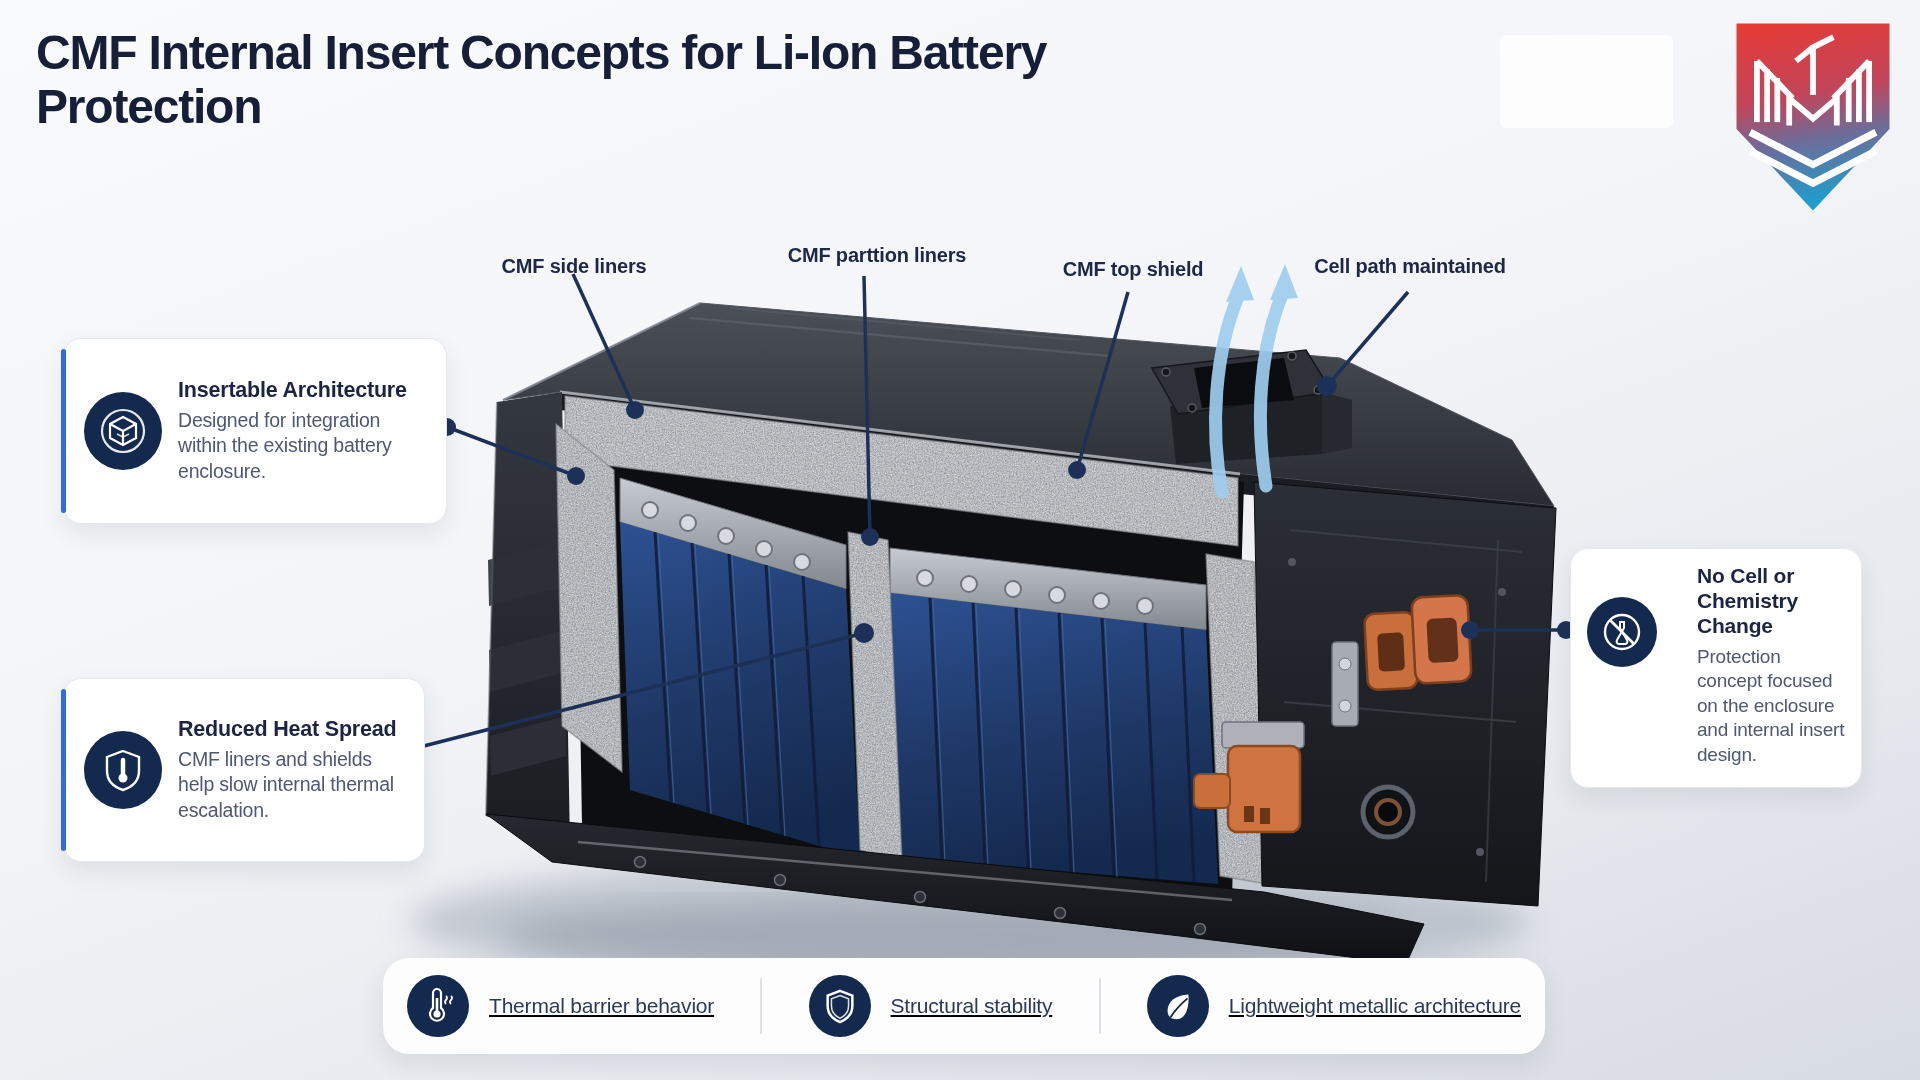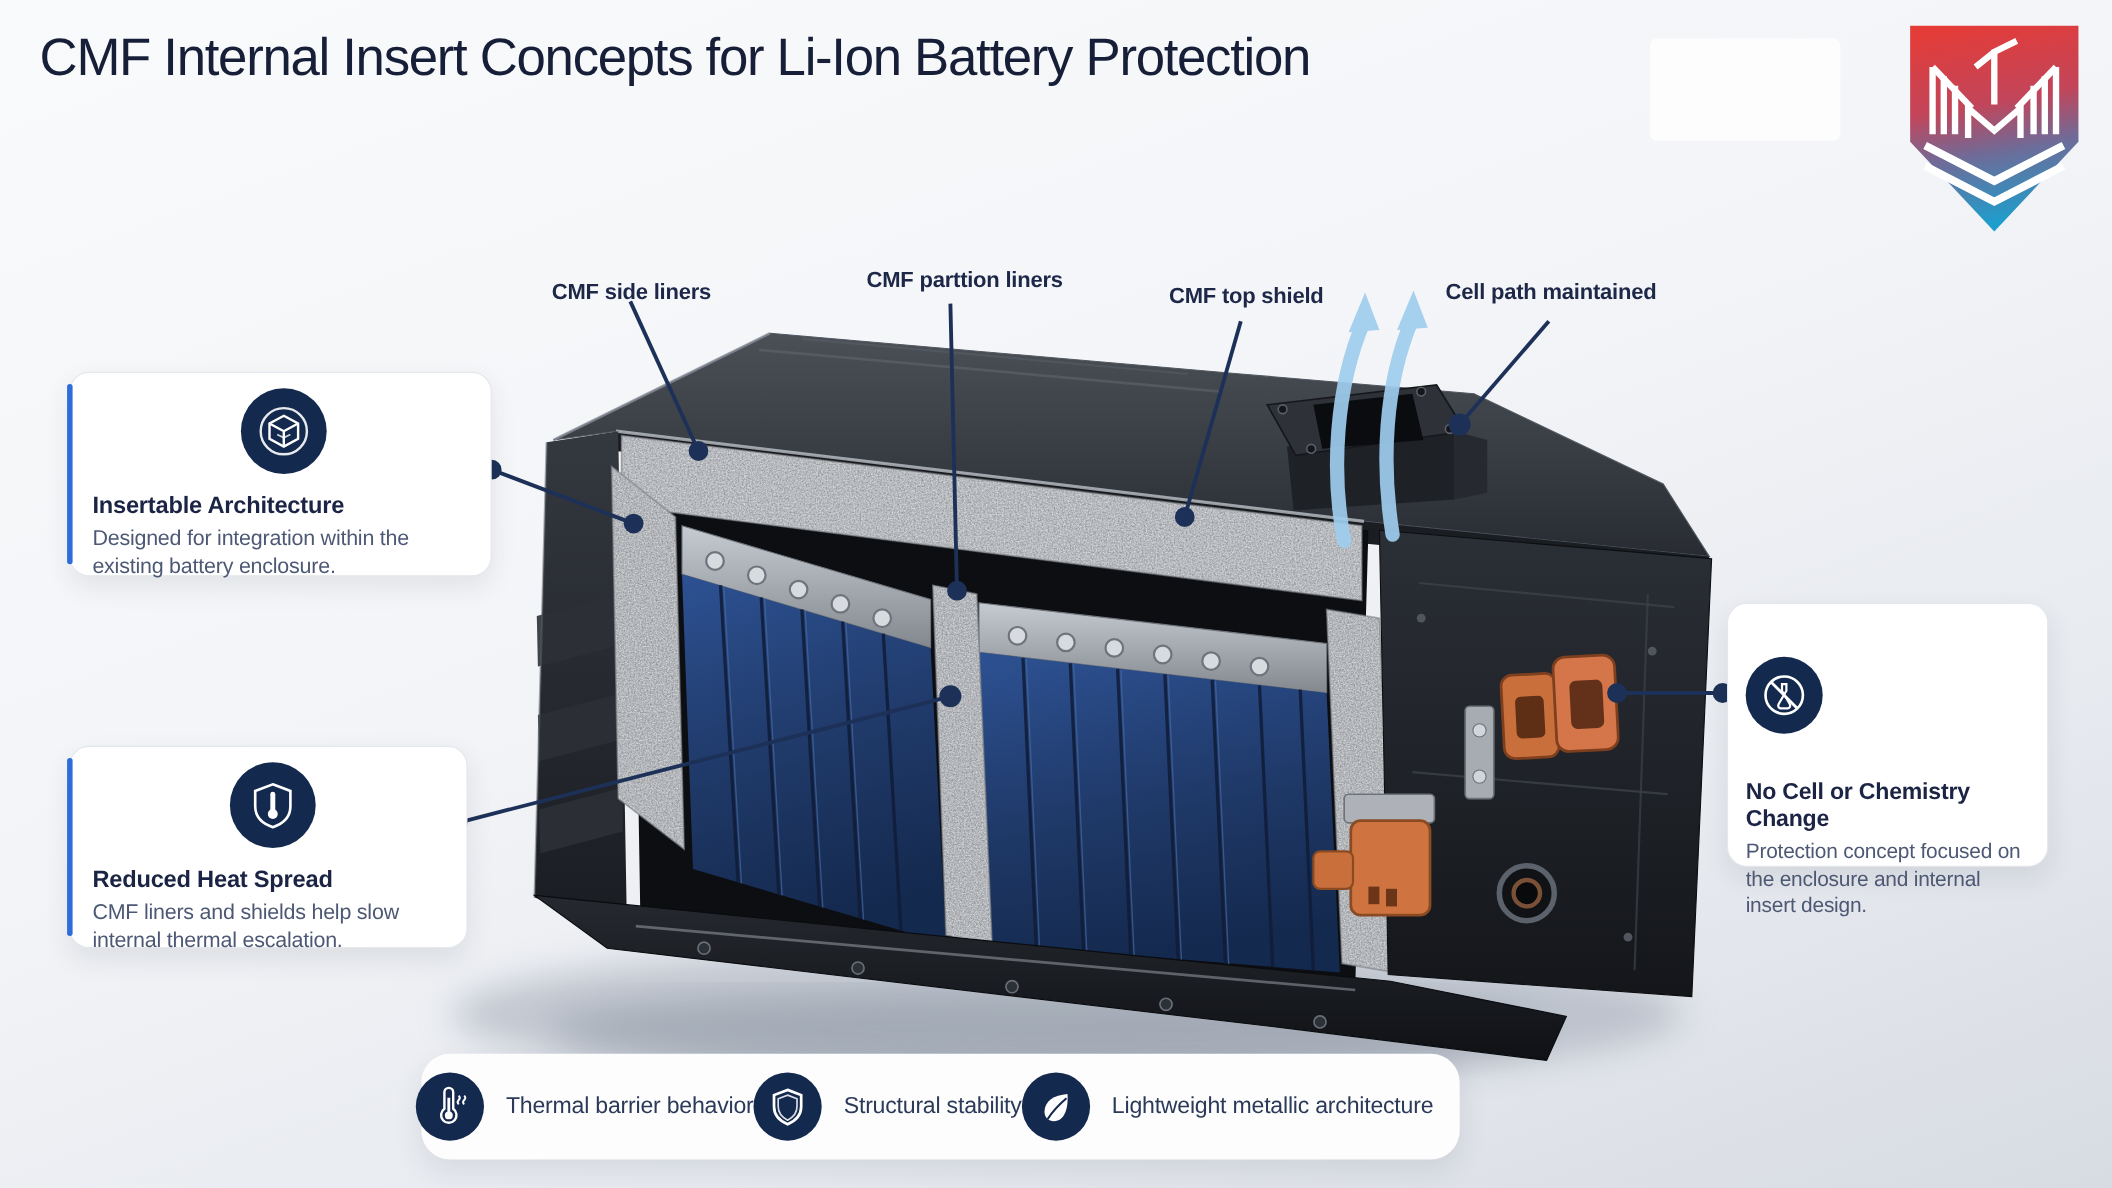--- a/index.html
+++ b/index.html
@@ -4,63 +4,63 @@
 <style>
   html,body{margin:0;padding:0;}
   .page{
     position:relative;width:1920px;height:1080px;overflow:hidden;
     font-family:"Liberation Sans","DejaVu Sans",sans-serif;
     background:linear-gradient(160deg,#f9fafb 0%,#f4f5f8 42%,#e7eaef 74%,#d7dbe2 100%);
   }
   .abs{position:absolute;}
   .page-title{
     left:36px;top:26px;width:1180px;
-    font-size:48px;font-weight:400;letter-spacing:-1.2px;color:#161e38;line-height:1.12;
+    font-size:48px;font-weight:700;letter-spacing:-1.2px;color:#161e38;line-height:1.12;
   }
   .page-subtitle{
     left:38px;top:97px;width:1000px;
     font-size:23px;font-weight:400;color:#989fab;letter-spacing:-0.2px;
   }
   .white-plate{
     left:1500px;top:35px;width:173px;height:93px;border-radius:6px;
     background:rgba(255,255,255,0.78);
   }
   .logo{left:1728px;top:16px;width:170px;height:202px;}
   .lbl{
     transform:translateX(-50%);white-space:nowrap;
     font-size:20px;font-weight:600;color:#1d2747;letter-spacing:-0.2px;
   }
   .card{
     background:#ffffff;border:1.5px solid #e4e7ec;border-radius:18px;
     box-shadow:0 10px 24px rgba(30,40,60,0.09);
-    display:flex;align-items:center;gap:16px;box-sizing:border-box;flex-direction:column;
+    display:flex;align-items:center;gap:16px;box-sizing:border-box;
   }
   .card .accent{
     position:absolute;left:-3px;top:10px;bottom:10px;width:5px;border-radius:4px;
     background:#2f6bdb;
   }
   .card1{left:63px;top:338px;width:384px;height:186px;padding:14px 14px 14px 20px;}
   .card2{left:63px;top:678px;width:362px;height:184px;padding:14px 12px 14px 20px;align-items:center;}
   .card3{left:1570px;top:548px;width:292px;height:240px;padding:14px 14px 14px 16px;align-items:flex-start;gap:40px;}
   .icon-circle{
     flex:0 0 auto;border-radius:50%;background:#13294e;
     display:flex;align-items:center;justify-content:center;
   }
   .ic-lg{width:78px;height:78px;}
   .ic-md{width:70px;height:70px;margin-top:34px;}
   .ctext{flex:1 1 auto;}
   .ctitle{font-size:21.5px;font-weight:700;color:#1b2444;line-height:1.18;margin-bottom:5px;letter-spacing:-0.2px;}
   .cbody{font-size:19.5px;font-weight:400;color:#4d5874;line-height:25.5px;letter-spacing:-0.2px;}
   .card3 .ctitle{font-size:21px;line-height:1.2;margin-bottom:6px;}
   .card3 .cbody{font-size:19px;line-height:24.5px;}
   .bottom-bar{
-    left:383px;top:958px;width:944px;height:96px;border-radius:26px;background:#fdfdfe;
+    left:383px;top:958px;width:1162px;height:96px;border-radius:26px;background:#fdfdfe;
     box-shadow:0 10px 26px rgba(40,50,70,0.10);
-    display:flex;align-items:center;justify-content:flex-end;
-    padding:0 24px;box-sizing:border-box;
+    display:flex;align-items:center;justify-content:space-between;
+    padding:0 24px;box-sizing:border-box;text-decoration:underline;
   }
   .bitem{display:flex;align-items:center;gap:20px;}
   .bicon{width:62px;height:62px;border-radius:50%;background:#13294e;display:flex;align-items:center;justify-content:center;flex:0 0 auto;}
   .blabel{font-size:21px;font-weight:500;color:#2b3a58;letter-spacing:-0.2px;white-space:nowrap;}
   .bdivider{width:2px;height:56px;background:#dcdfe5;border-radius:1px;}
   svg{display:block;}
 </style>
 </head>
 <body>
 

